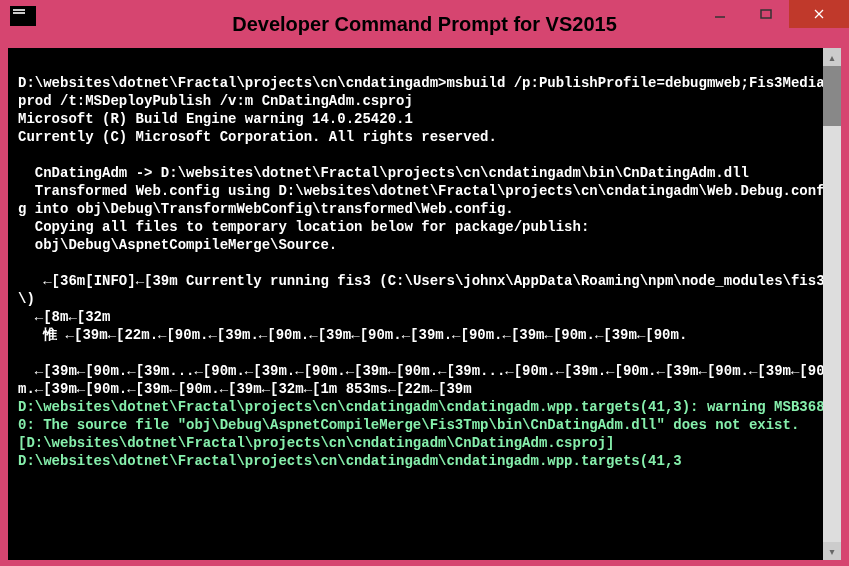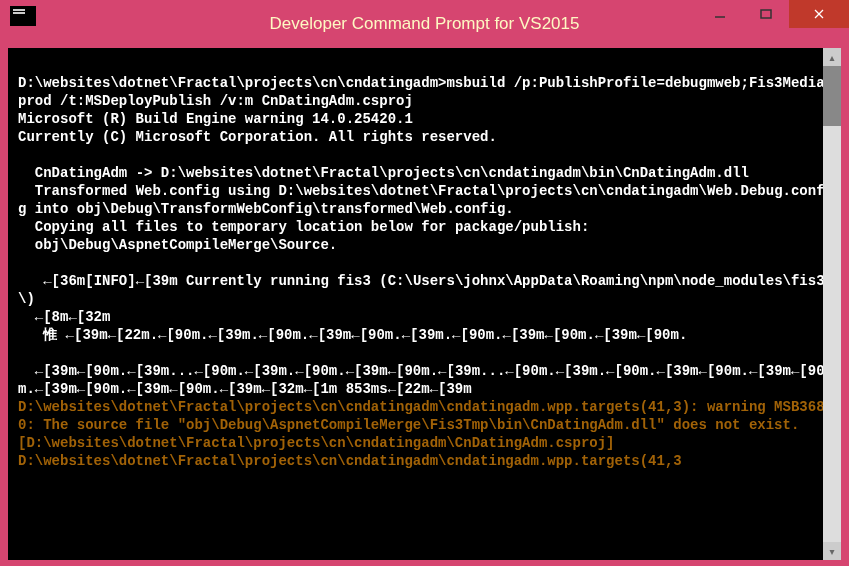--- a/index.html
+++ b/index.html
@@ -39,23 +39,23 @@
       display: block;
       width: 12px;
       height: 2px;
       background: #ccc;
       box-shadow: 0 3px 0 #ccc;
     }
     .titlebar-title {
       position: absolute;
       left: 50%;
       transform: translateX(-50%);
-      color: #fef9c3;
-      font-size: 17px;
-      font-weight: 400;
+      color: #000000;
+      font-size: 20px;
+      font-weight: 700;
     }
     .window-controls {
       display: flex;
       align-self: flex-start;
     }
     .window-btn {
       width: 46px;
       height: 28px;
       display: flex;
       align-items: center;
@@ -85,21 +85,21 @@
       padding: 8px 8px 8px 10px;
       font-family: 'Consolas', 'Courier New', monospace;
       font-size: 14px;
       line-height: 18px;
       color: #fff;
       white-space: pre-wrap;
       word-break: break-all;
       font-weight: bold;
     }
     .console-content .yellow {
-      color: #a16207;
+      color: #86efac;
     }
     .scrollbar {
       position: absolute;
       right: 0;
       top: 0;
       width: 18px;
       height: 100%;
       background: #ddd;
     }
     .scroll-arrow-up, .scroll-arrow-down {

